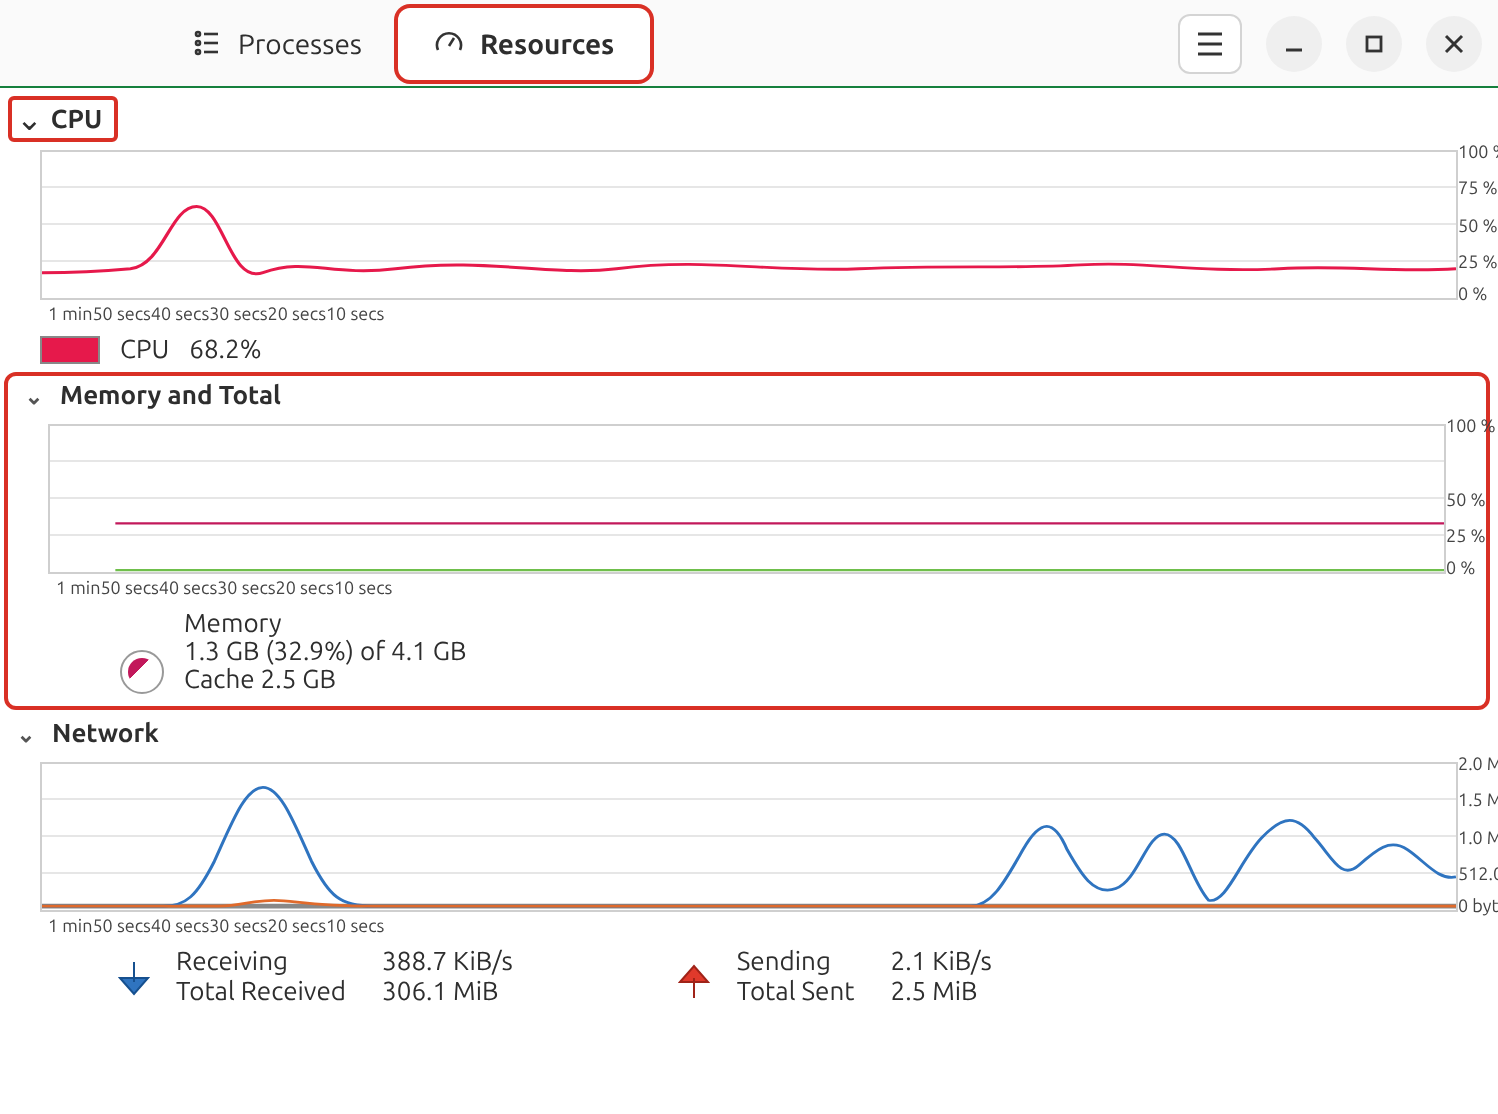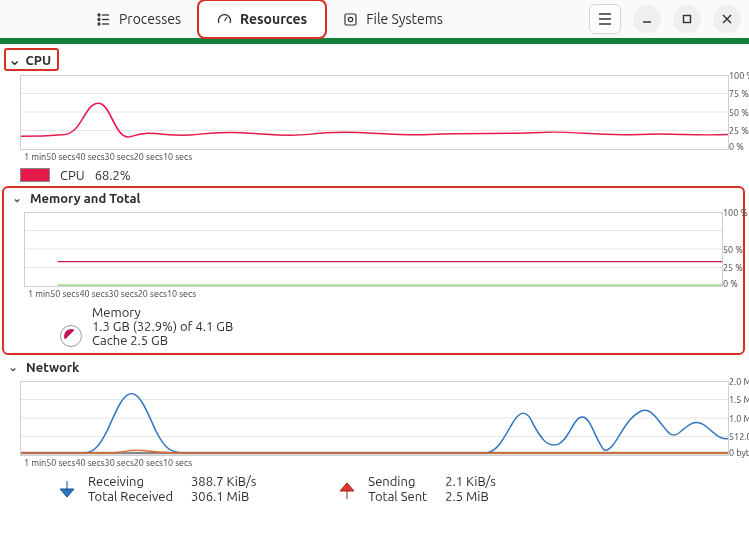--- a/index.html
+++ b/index.html
@@ -1,17 +1,17 @@
 <!DOCTYPE html>
 <html><head>
 <meta charset="utf-8">
 <style>
 * { margin:0; padding:0; box-sizing:border-box; font-family:"Ubuntu","Cantarell","Segoe UI",sans-serif; }
 body { background:#fff; width:749px; height:557px; overflow:hidden; color:#2e2e2e; }
-.headerbar { height:44px; display:flex; align-items:center; padding:0 8px; border-bottom:6px solid #15803d; background:#fafafa; }
+.headerbar { height:44px; display:flex; align-items:center; padding:0 8px; border-bottom:1px solid #15803d; background:#fafafa; }
 .tabset { display:flex; gap:0; margin-left:70px; }
 .tab { display:flex; align-items:center; gap:8px; padding:0 18px; height:36px; border-radius:6px; font-size:14px; color:#2e2e2e; cursor:pointer; position:relative; }
 .tab.active { font-weight:700; background:#fff; box-shadow:0 0 0 2px #d93025; }
 .tab .ticon { width:15px; height:15px; display:flex; align-items:center; justify-content:center; }
 .winbtns { margin-left:auto; display:flex; gap:12px; align-items:center; }
 .iconbtn { width:28px; height:28px; border-radius:50%; background:#efefef; display:flex; align-items:center; justify-content:center; color:#333; cursor:pointer; font-size:14px;}
 .hamburger { border-radius:6px; width:32px; height:30px; border:1px solid #d4d4d4; background:#fff;}
 .section { }
 .section-head { display:flex; align-items:center; gap:6px; font-size:13px; font-weight:700; padding:3px 6px; }
 .section-head .chev { width:14px; text-align:center; font-size:11px; color:#555;}
@@ -66,31 +66,20 @@
       <span class="ticon">
         <svg width="15" height="15" viewBox="0 0 15 15">
             <g stroke="#333" stroke-width="1.3" fill="none">
               <path d="M2 11 A6 6 0 1 1 13 11"></path>
               <line x1="7.5" y1="9" x2="10" y2="5"></line>
             </g>
           </svg>
       </span>
       <span>Resources</span>
     </div>
-    <div class="tab">
-      <span class="ticon">
-        <svg width="15" height="15" viewBox="0 0 15 15">
-            <g stroke="#333" stroke-width="1.2" fill="none">
-              <rect x="2" y="2" width="11" height="11" rx="1.5"></rect>
-              <circle cx="7.5" cy="7.5" r="2.2"></circle>
-            </g>
-          </svg>
-      </span>
-      <span>File Systems</span>
-    </div>
   </div>
   <div class="winbtns">
     <div class="iconbtn hamburger">
       <svg width="14" height="12" viewBox="0 0 14 12">
           <g stroke="#333" stroke-width="1.5">
             <line x1="1" y1="1" x2="13" y2="1"></line>
             <line x1="1" y1="6" x2="13" y2="6"></line>
             <line x1="1" y1="11" x2="13" y2="11"></line>
           </g>
         </svg>

